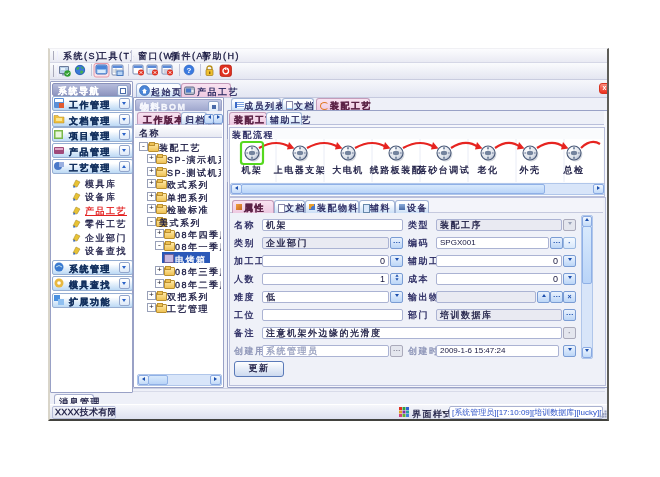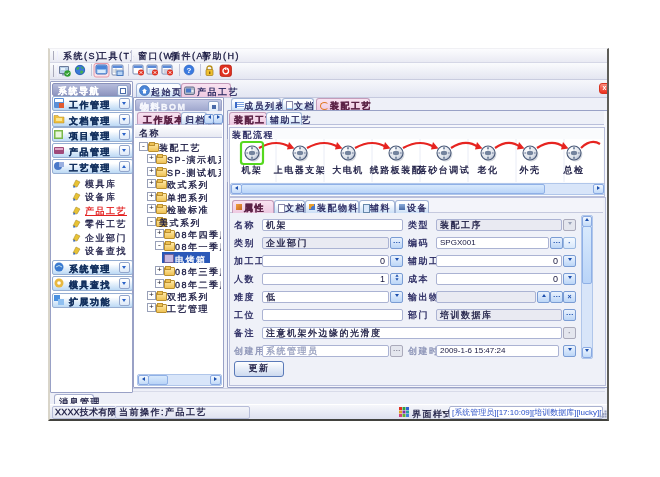--- a/index.html
+++ b/index.html
@@ -604,21 +604,20 @@
 <div class="b" style="left:83px;top:339px;width:472px;height:1px;background:#cdd1e3"></div>
 <div class="b" style="left:83px;top:342px;width:472px;height:1px;background:#d8dbe9"></div>
 
 <div class="b" style="left:0px;top:344px;width:557px;height:12px;border-bottom:1px solid #c5c9de"></div>
 <div class="b" style="left:4px;top:345px;width:38px;height:11px;background:linear-gradient(#ffffff,#eef0f7);border:1px solid #a9b0cf;border-bottom:0;border-radius:3px 3px 0 0">
       <span class="b zh" style="left:4px;top:1px">消息管理</span>
     </div>
 
 <div class="b statw" style="left:0;top:355px;width:557px;height:15px;border-top:1px solid #fff"></div>
 <div class="b cell zh" style="left:2px;top:357px;width:60px;padding-left:2px;letter-spacing:0.2px">XXXX技术有限公司</div>
-<div class="b cell zh" style="left:65px;top:357px;width:130px;padding-left:3px">当前操作:产品工艺</div>
 <svg class="b" width="10" height="10" style="left:349px;top:358px">
       <rect x="0" y="0" width="3" height="3" fill="#e03020"></rect>
       <rect x="3.5" y="0" width="3" height="3" fill="#30a040"></rect>
       <rect x="7" y="0" width="3" height="3" fill="#3060d0"></rect>
       <rect x="0" y="3.5" width="3" height="3" fill="#e0a020"></rect>
       <rect x="3.5" y="3.5" width="3" height="3" fill="#8030a0"></rect>
       <rect x="7" y="3.5" width="3" height="3" fill="#20a0a0"></rect>
       <rect x="0" y="7" width="3" height="3" fill="#d04080"></rect>
       <rect x="3.5" y="7" width="3" height="3" fill="#60b030"></rect>
       <rect x="7" y="7" width="3" height="3" fill="#4080e0"></rect>

